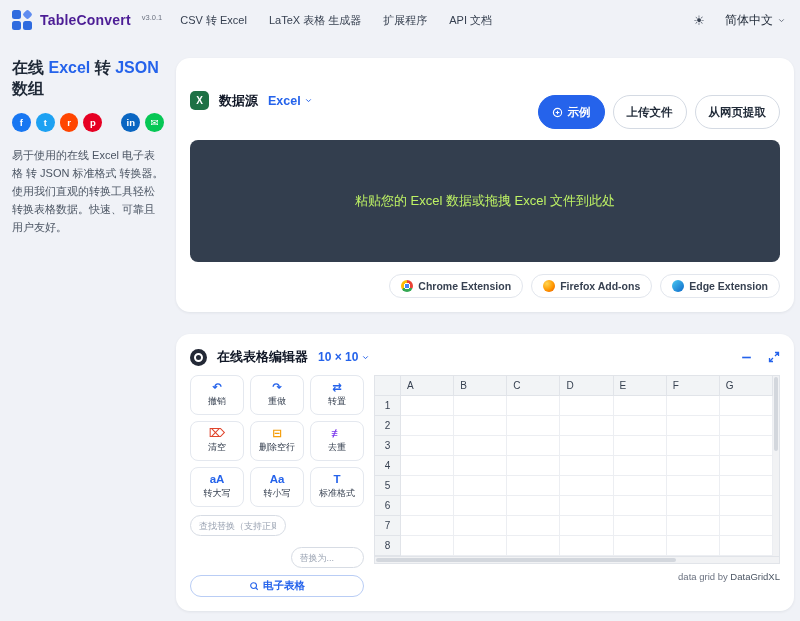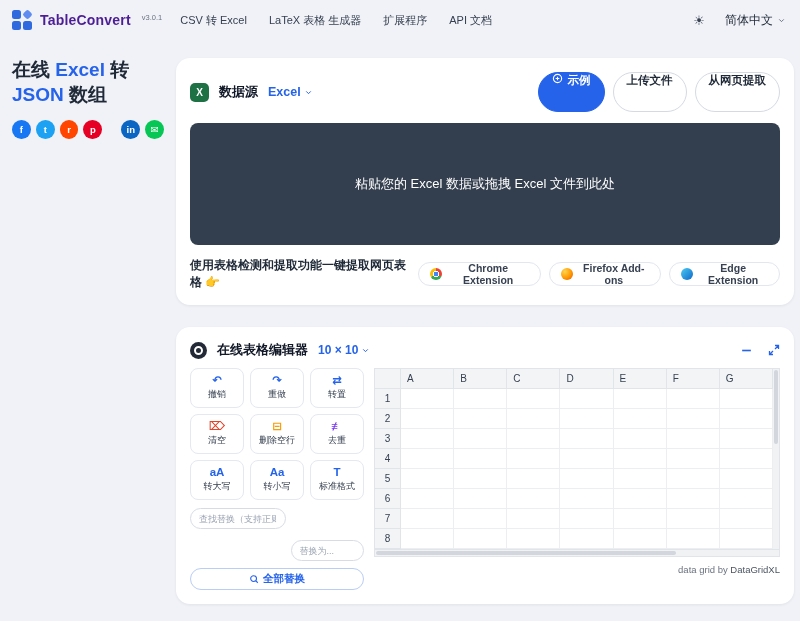--- a/index.html
+++ b/index.html
@@ -24,47 +24,47 @@
   .theme-toggle { font-size:13px; color:#374151; margin-right:20px; cursor:pointer; }
   .lang { display:flex; align-items:center; gap:4px; font-size:12px; color:#1f2937; cursor:pointer; }
   .chev { width:9px; height:9px; color:#6b7280; }
 
   
   .layout { display:flex; padding:18px 6px 0 12px; align-items:flex-start; }
   .sidebar { width:152px; margin-right:12px; flex-shrink:0; }
   .main { flex:1; min-width:0; }
 
   
-  .page-title { font-size:19px; font-weight:700; color:#1f2937; line-height:1.3; }
+  .page-title { font-size:16px; font-weight:700; color:#1f2937; line-height:1.3; }
   .page-title .hl { color:#2563eb; }
   .socials { display:flex; gap:5px; margin-top:13px; }
   .soc { width:19px; height:19px; border-radius:50%; color:#fff; font-size:9.5px; font-weight:700; display:flex; align-items:center; justify-content:center; cursor:pointer; }
   .soc-facebook{background:#1877f2;} .soc-twitter{background:#1da1f2;} .soc-reddit{background:#ff4500;}
   .soc-pinterest{background:#e60023;} .soc-linkedin{background:#0a66c2;margin-left:14px;} .soc-line{background:#06c755;}
   .desc { margin-top:14px; font-size:11px; color:#4b5563; line-height:1.65; }
 
   
   .card { background:#fff; border-radius:14px; box-shadow:0 1px 3px rgba(16,24,40,.07); padding:14px; margin-bottom:22px; }
   .card-head { display:flex; align-items:center; }
   .card-title { font-size:13px; font-weight:700; color:#111827; margin:0 10px; white-space:nowrap; }
   .blue-sel { display:flex; align-items:center; gap:3px; font-size:12.5px; font-weight:700; color:#2563eb; cursor:pointer; }
   .head-spacer { flex:1; }
 
   .excel-icon { width:19px; height:19px; border-radius:5px; background:#1e7145; color:#fff; font-size:10px; font-weight:700; display:flex; align-items:center; justify-content:center; }
   .target-icon { width:17px; height:17px; border-radius:50%; background:#232936; display:flex; align-items:center; justify-content:center; flex-shrink:0; }
   .target-icon::after { content:""; width:5px; height:5px; border:2.5px solid #fff; border-radius:50%; }
 
-  .btn { display:inline-flex; align-items:flex-start; gap:5px; height:40px; padding:0 13px; border-radius:999px; font-size:11.5px; font-family:inherit; cursor:pointer; white-space:nowrap; }
+  .btn { display:inline-flex; align-items:center; gap:5px; height:34px; padding:0 13px; border-radius:999px; font-size:11.5px; font-family:inherit; cursor:pointer; white-space:nowrap;margin-top:23px; }
   .btn-primary { background:#2563eb; border:1px solid #2563eb; color:#fff; font-weight:700; }
   .btn-coffee { background:#585ce5; border:1px solid #585ce5; color:#fff; font-weight:700; }
   .btn-outline { background:#fff; border:1px solid #d4dae3; color:#1f2937; font-weight:600; }
   .btn + .btn { margin-left:8px; }
 
   
-  .dropzone { margin-top:11px; height:122px; background:#333e4e; border-radius:8px; display:flex; align-items:center; justify-content:center; font-size:13px; color:#ffffff; cursor:pointer; }
+  .dropzone { margin-top:11px; height:122px; background:#333e4e; border-radius:8px; display:flex; align-items:center; justify-content:center; font-size:13px; color:#bef264; cursor:pointer; }
   .ds-footer { margin-top:12px; display:flex; align-items:center; }
   .hint { font-size:12px; font-weight:700; color:#1f2937; }
   .hint .emoji { margin-left:3px; }
   .ext-group { margin-left:auto; display:flex; gap:8px; }
   .ext-pill { display:flex; align-items:center; gap:5px; height:24px; padding:0 11px; border:1px solid #e2e6ed; border-radius:999px; background:#fff; font-size:10.5px; color:#374151; font-weight:600; cursor:pointer; }
   .bi { width:12px; height:12px; border-radius:50%; flex-shrink:0; }
   .bi-chrome { background:radial-gradient(circle at center,#4285f4 0 2.5px,#fff 2.5px 3.5px,transparent 3.5px),conic-gradient(#ea4335 0 33%,#34a853 33% 66%,#fbbc05 66% 100%); }
   .bi-firefox { background:radial-gradient(circle at 32% 30%,#ffd54f,#ff9800 55%,#e65100); }
   .bi-edge { background:linear-gradient(135deg,#49c9f2,#0d68c9); }
 
@@ -140,20 +140,21 @@
   <div class="sidebar">
     <h1 class="page-title"><span>在线 </span><span class="hl">Excel</span><span> 转 </span><span class="hl">JSON</span><span> 数组</span></h1>
     <div class="socials">
       <span class="soc soc-facebook">f</span>
       <span class="soc soc-twitter">t</span>
       <span class="soc soc-reddit">r</span>
       <span class="soc soc-pinterest">p</span>
       <span class="soc soc-linkedin">in</span>
       <span class="soc soc-line">✉</span>
     </div>
+    <p class="desc">易于使用的在线 Excel 电子表格 转 JSON 标准格式 转换器。使用我们直观的转换工具轻松转换表格数据。快速、可靠且用户友好。</p>
   </div>
 
   <div class="main">
 
     <div class="card">
       <div class="card-head">
         <span class="excel-icon">X</span>
         <span class="card-title">数据源</span>
         <span class="blue-sel">
           <span>Excel</span>
@@ -173,21 +174,20 @@
             <span>上传文件</span>
           </button>
         <button class="btn btn-outline">
             <span>从网页提取</span>
           </button>
       </div>
       <div class="dropzone">
         <span>粘贴您的 Excel 数据或拖拽 Excel 文件到此处</span>
       </div>
       <div class="ds-footer">
-        <span class="hint"><span>使用表格检测和提取功能一键提取网页表格</span><span class="emoji">👉</span></span>
         <div class="ext-group">
           <button class="ext-pill">
               <span class="bi bi-chrome"></span>
               <span>Chrome Extension</span>
             </button>
           <button class="ext-pill">
               <span class="bi bi-firefox"></span>
               <span>Firefox Add-ons</span>
             </button>
           <button class="ext-pill">
@@ -260,21 +260,21 @@
           </div>
           <div class="fr-row">
             <input class="find-input" placeholder="查找替换（支持正则表达式" style="">
             <input class="replace-input" placeholder="替换为..." style="">
           </div>
           <button class="replace-all">
             <svg width="10" height="10" viewBox="0 0 24 24" fill="none" stroke="#2563eb" stroke-width="2.6">
                 <circle cx="11" cy="11" r="7"></circle>
                 <path d="m21 21-4.3-4.3"></path>
               </svg>
-            <span>全部替换</span>
+            <span>电子表格</span>
           </button>
         </div>
         <div class="grid-col">
           <div class="grid-wrap">
             <div class="sheet">
                 <div class="g-row g-head">
                   <div class="g-corner"></div>
                   <div class="g-col">A</div>
                   <div class="g-col">B</div>
                   <div class="g-col">C</div>

